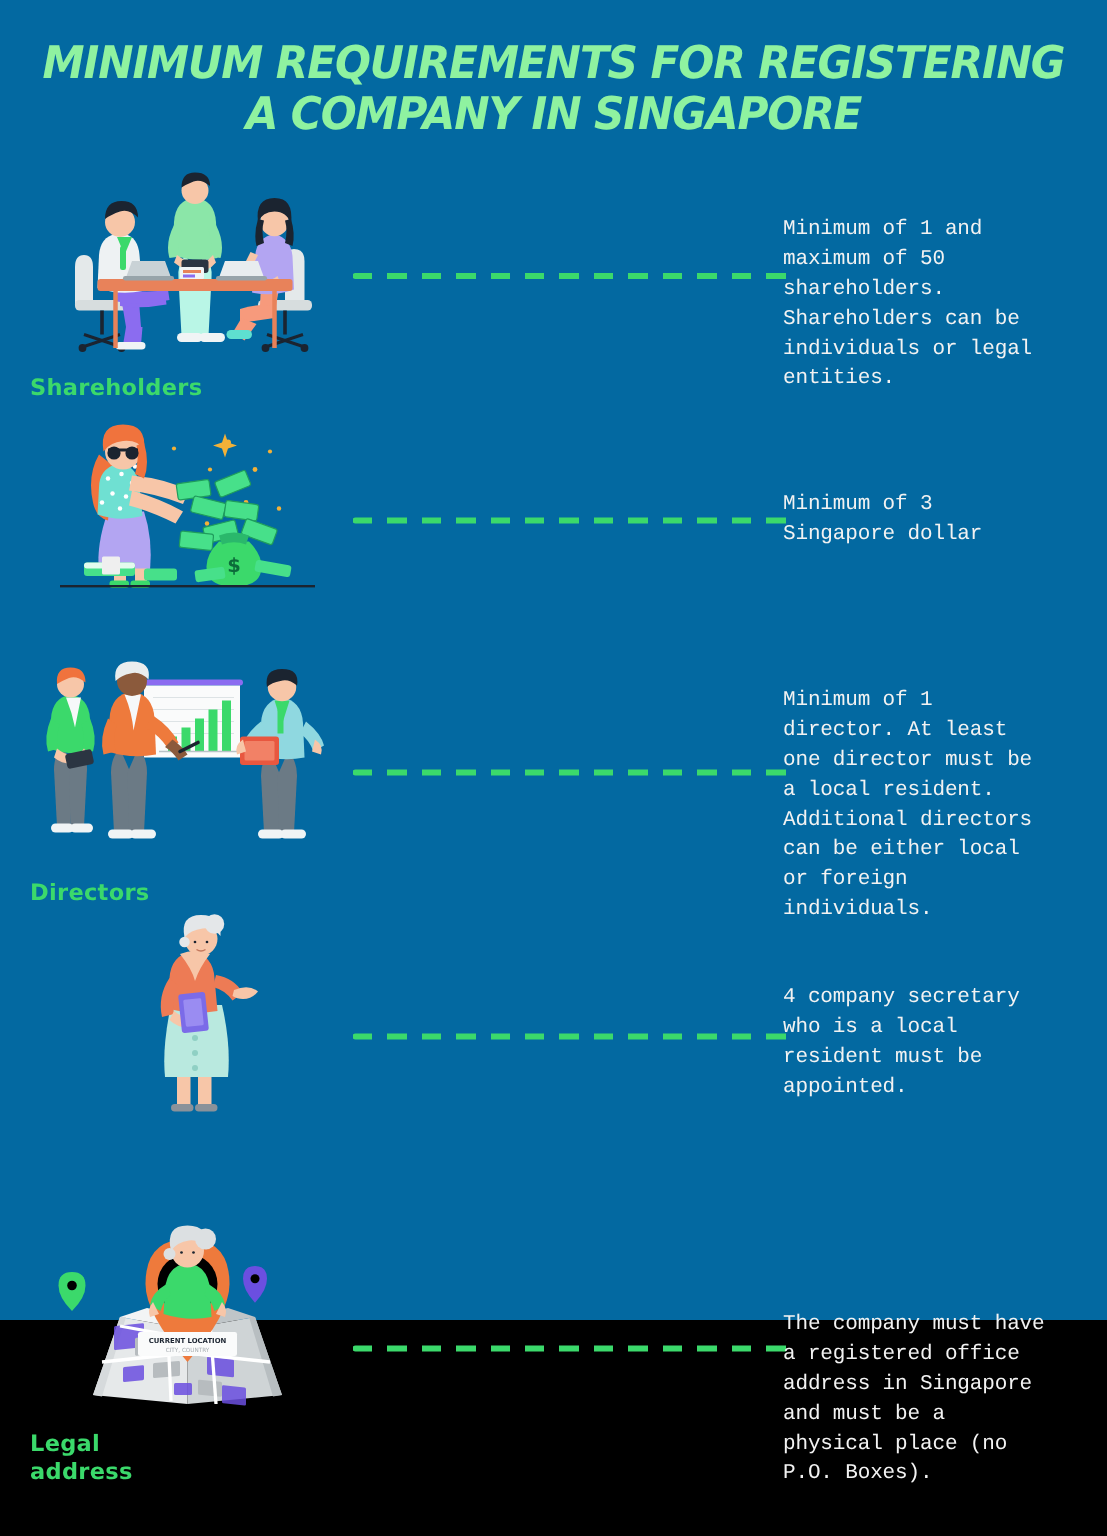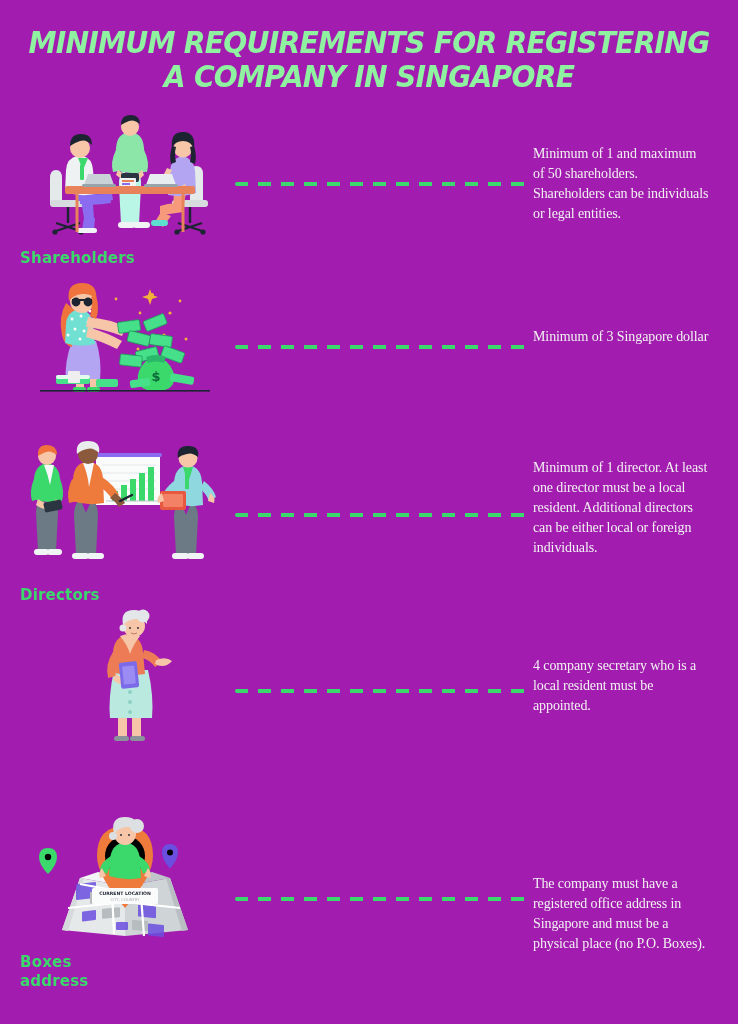--- a/index.html
+++ b/index.html
@@ -4,22 +4,22 @@
 <style>
   * { margin:0; padding:0; box-sizing:border-box; }
   html, body {
     width:738px; height:1024px;
     background:#000000;
     font-family:"Liberation Sans", sans-serif;
     overflow:hidden;
   }
   #page {
     position:relative;
-    width:738px; height:1024px;
-    background:#a21caf;
+    width:738px; height:880px;
+    background:#0369a1;
   }
 
   
   .title {
     position:absolute;
     left:0; top:26px;
     width:738px;
     text-align:center;
     color:#8FF2A0;
     font-family:"DejaVu Sans", sans-serif;
@@ -64,24 +64,24 @@
     position:absolute;
     height:4px;
     background-image:repeating-linear-gradient(
         to right,
         #3BD96B 0px, #3BD96B 13px,
         rgba(0,0,0,0) 13px, rgba(0,0,0,0) 23px);
     border-radius:2px;
   }
   .desc {
     position:absolute;
-    left:533px;
+    left:522px;
     width:178px;
     color:#F2F2F2;
-    font-family:Liberation Serif, serif;
+    font-family:Liberation Mono, monospace;
     font-size:14px;
     line-height:1.42;
     letter-spacing:-0.1px;
   }
 
   svg { display:block; overflow:visible; }
 </style>
 </head>
 <body>
 
@@ -430,21 +430,21 @@
           <circle cx="101" cy="23" r="0.9" fill="#1b2430"></circle>
           <circle cx="109" cy="23" r="0.9" fill="#1b2430"></circle>
 
           <g>
             <rect x="72" y="76" width="66" height="16" rx="1.5" fill="#FAFBFB"></rect>
             <text x="105" y="83" font-family="DejaVu Sans, sans-serif" font-size="4.6" font-weight="bold" fill="#1b2430" text-anchor="middle">CURRENT LOCATION</text>
             <text x="105" y="89" font-family="DejaVu Sans, sans-serif" font-size="3.8" fill="#A6ADB1" text-anchor="middle">CITY, COUNTRY</text>
           </g>
         </svg>
       </div>
-      <div class="illo-label">Boxes
+      <div class="illo-label">Legal
 address</div>
     </div>
 
     <div class="dash" style="left:235px; top:85px; width:295px;"></div>
     <div class="desc" style="top:38px;margin-top:24px;">The company must have a registered office address in Singapore and must be a physical place (no P.O. Boxes).</div>
   </div>
 
 </div>
 
 </body></html>

